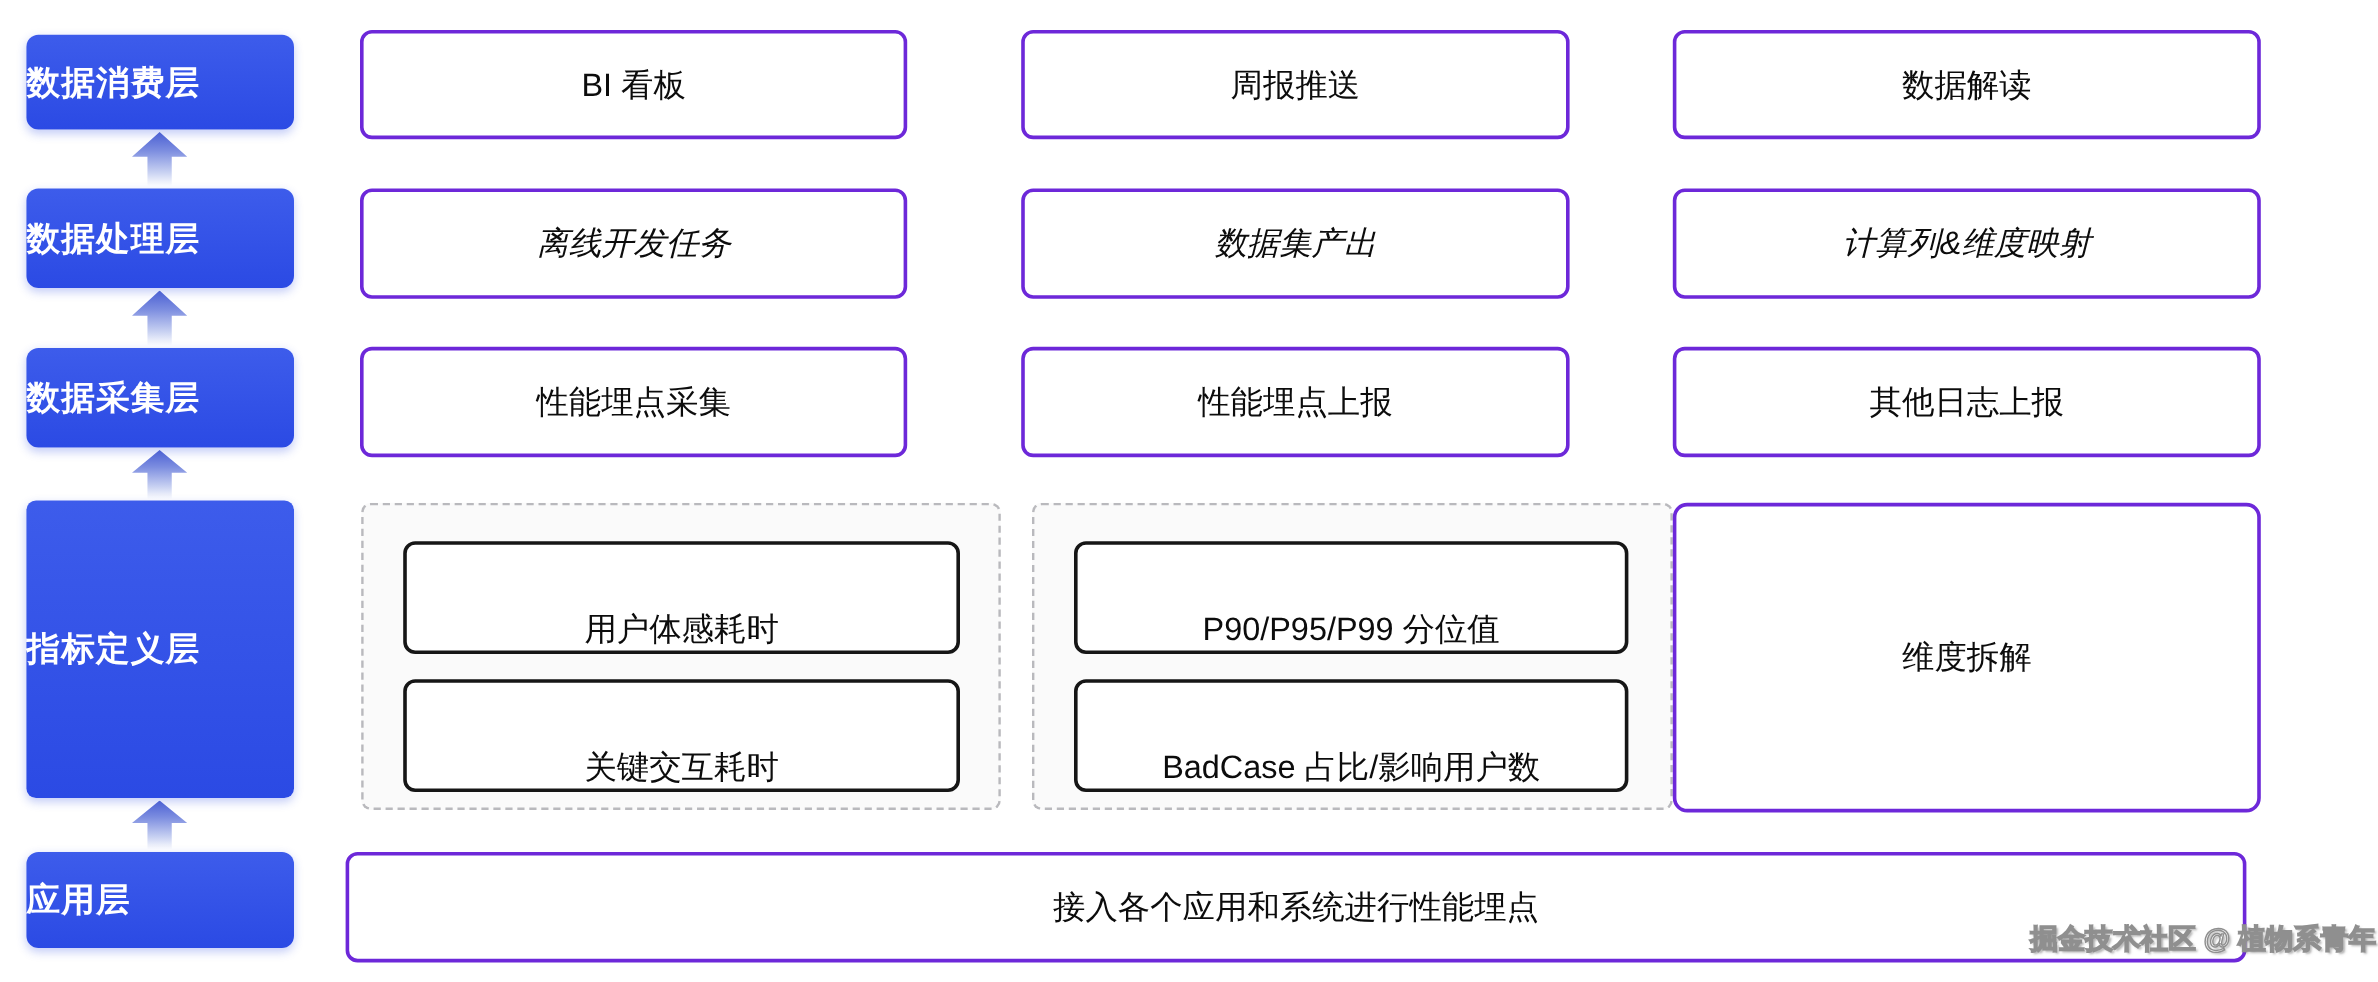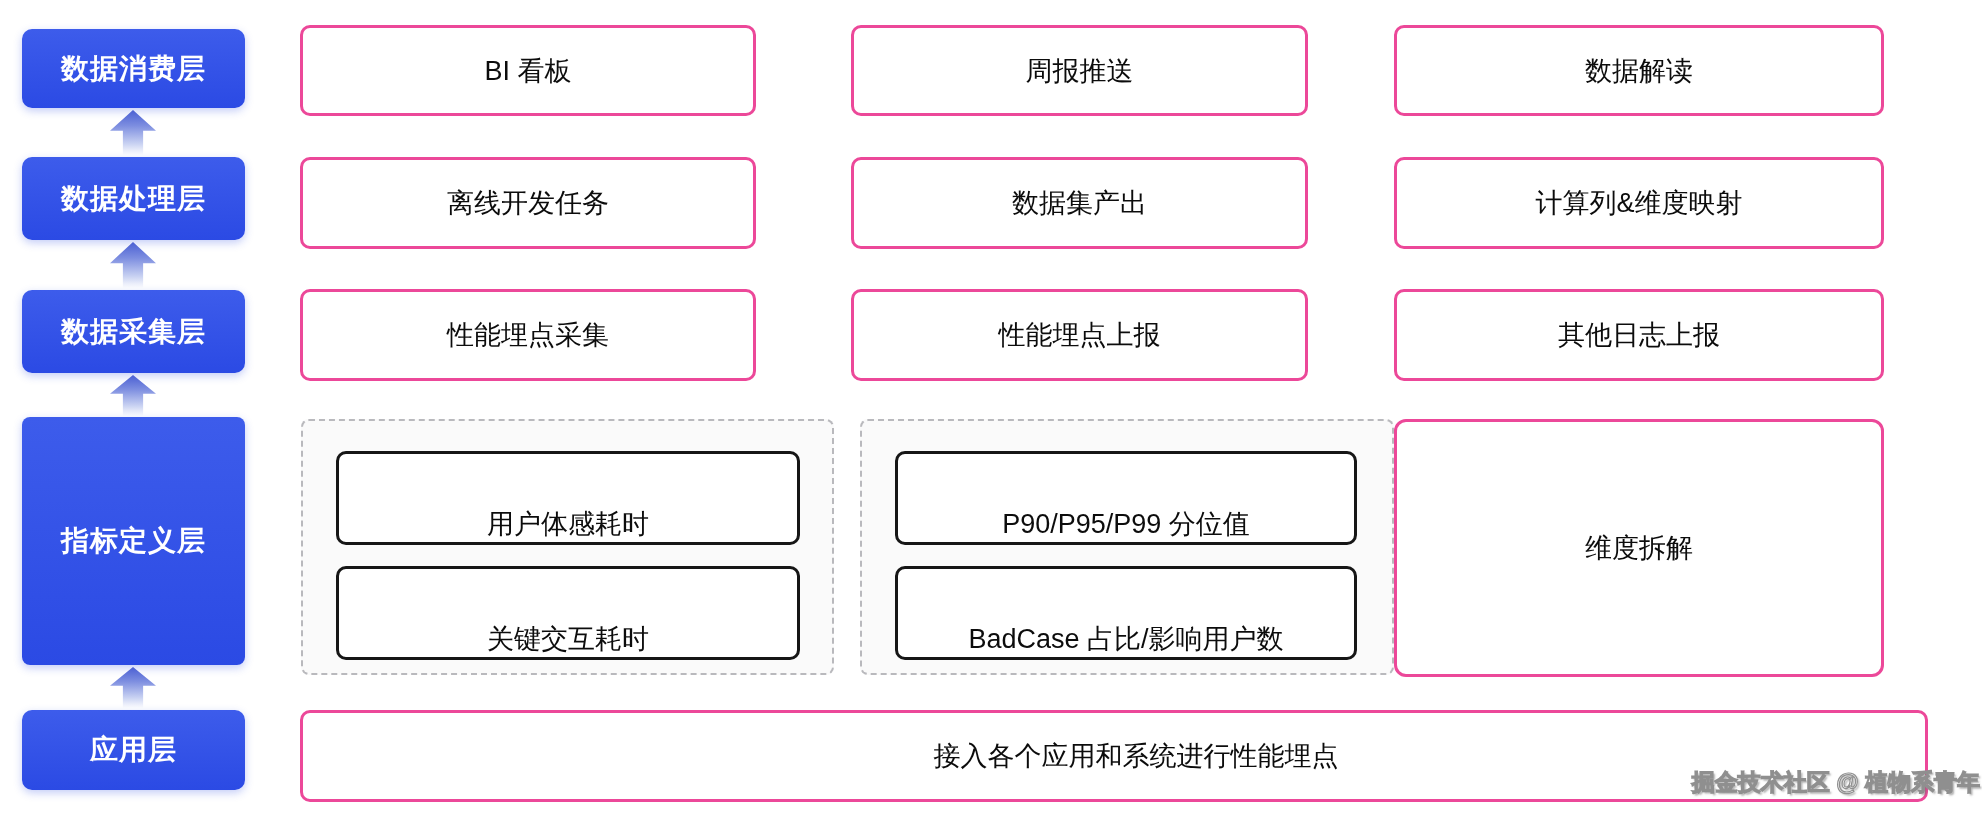--- a/index.html
+++ b/index.html
@@ -7,21 +7,21 @@
     font-family:"Liberation Sans","DejaVu Sans",sans-serif;
     width:1982px;height:818px;position:relative;overflow:hidden;
   }
   .canvas{position:absolute;inset:0;background:#ffffff;}
 
   
   .layer{
     position:absolute;left:22px;width:223px;
     background:linear-gradient(180deg,#3d5ceb 0%,#2b4ae4 100%);
     border-radius:10px;
-    display:flex;align-items:center;justify-content:center;
+    display:flex;align-items:center;
     color:#ffffff;font-weight:bold;font-size:28px;letter-spacing:1px;
     box-shadow:0 3px 8px rgba(43,74,228,0.28);
   }
   .l1{top:29px;height:79px;}
   .l2{top:157px;height:83px;}
   .l3{top:290px;height:83px;}
   .l4{top:417px;height:248px;border-radius:8px;}
   .l5{top:710px;height:80px;}
 
   
@@ -31,32 +31,32 @@
     clip-path:polygon(50% 0,100% 46%,72% 46%,72% 100%,28% 100%,28% 46%,0 46%);
   }
   .a1{top:110px;height:45px;}
   .a2{top:242px;height:46px;}
   .a3{top:375px;height:41px;}
   .a4{top:667px;height:41px;}
 
   
   .wbox{
     position:absolute;background:#ffffff;
-    border:3px solid #ec4899;border-radius:10px;
+    border:3px solid #6d28d9;border-radius:10px;
     display:flex;align-items:center;justify-content:center;
     font-size:27px;color:#0c0c0c;
   }
   .r1{top:25px;height:85px;}
-  .r2{top:157px;height:86px;}
+  .r2{top:157px;height:86px;font-style:italic;}
   .r3{top:289px;height:86px;}
   .c1{left:300px;width:450px;}
   .c2{left:851px;width:451px;text-align:right;}
   .c3{left:1394px;width:484px;}
   .dim-box{left:1394px;width:484px;top:419px;height:252px;border-radius:12px;}
-  .r5{top:710px;height:86px;left:300px;width:1578px;padding-left:44px;}
+  .r5{top:710px;height:86px;left:288px;width:1578px;}
 
   
   .dash{
     position:absolute;top:419px;height:252px;
     border:2px dashed #b9b9bd;border-radius:8px;background:#fafafa;
   }
   .d1{left:301px;width:529px;}
   .d2{left:860px;width:530px;}
   .inner{
     position:absolute;background:#ffffff;

